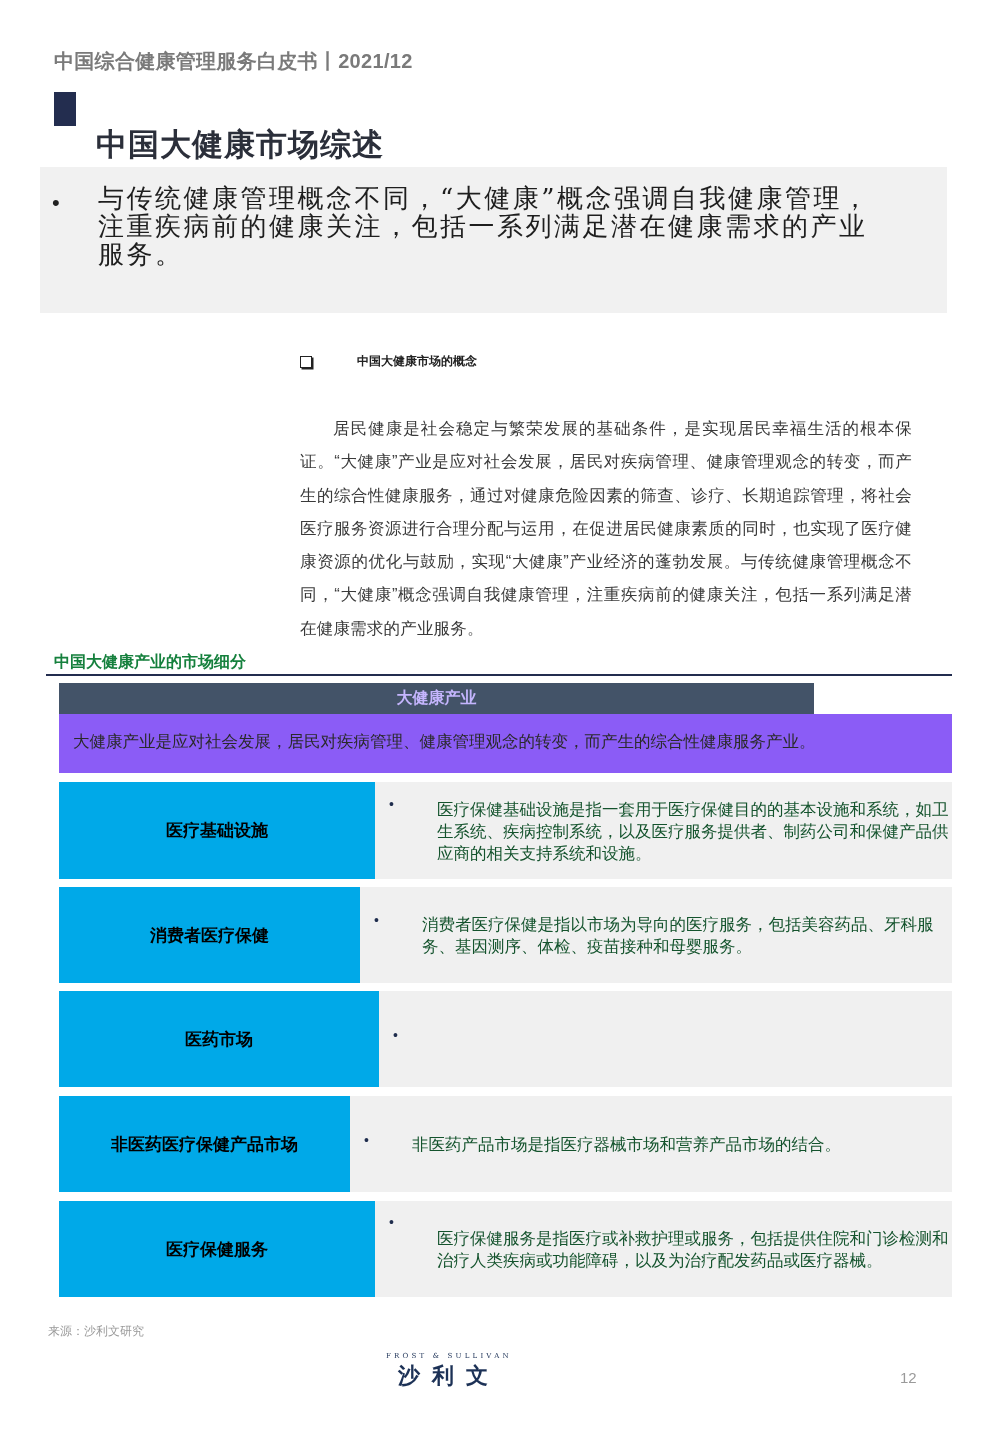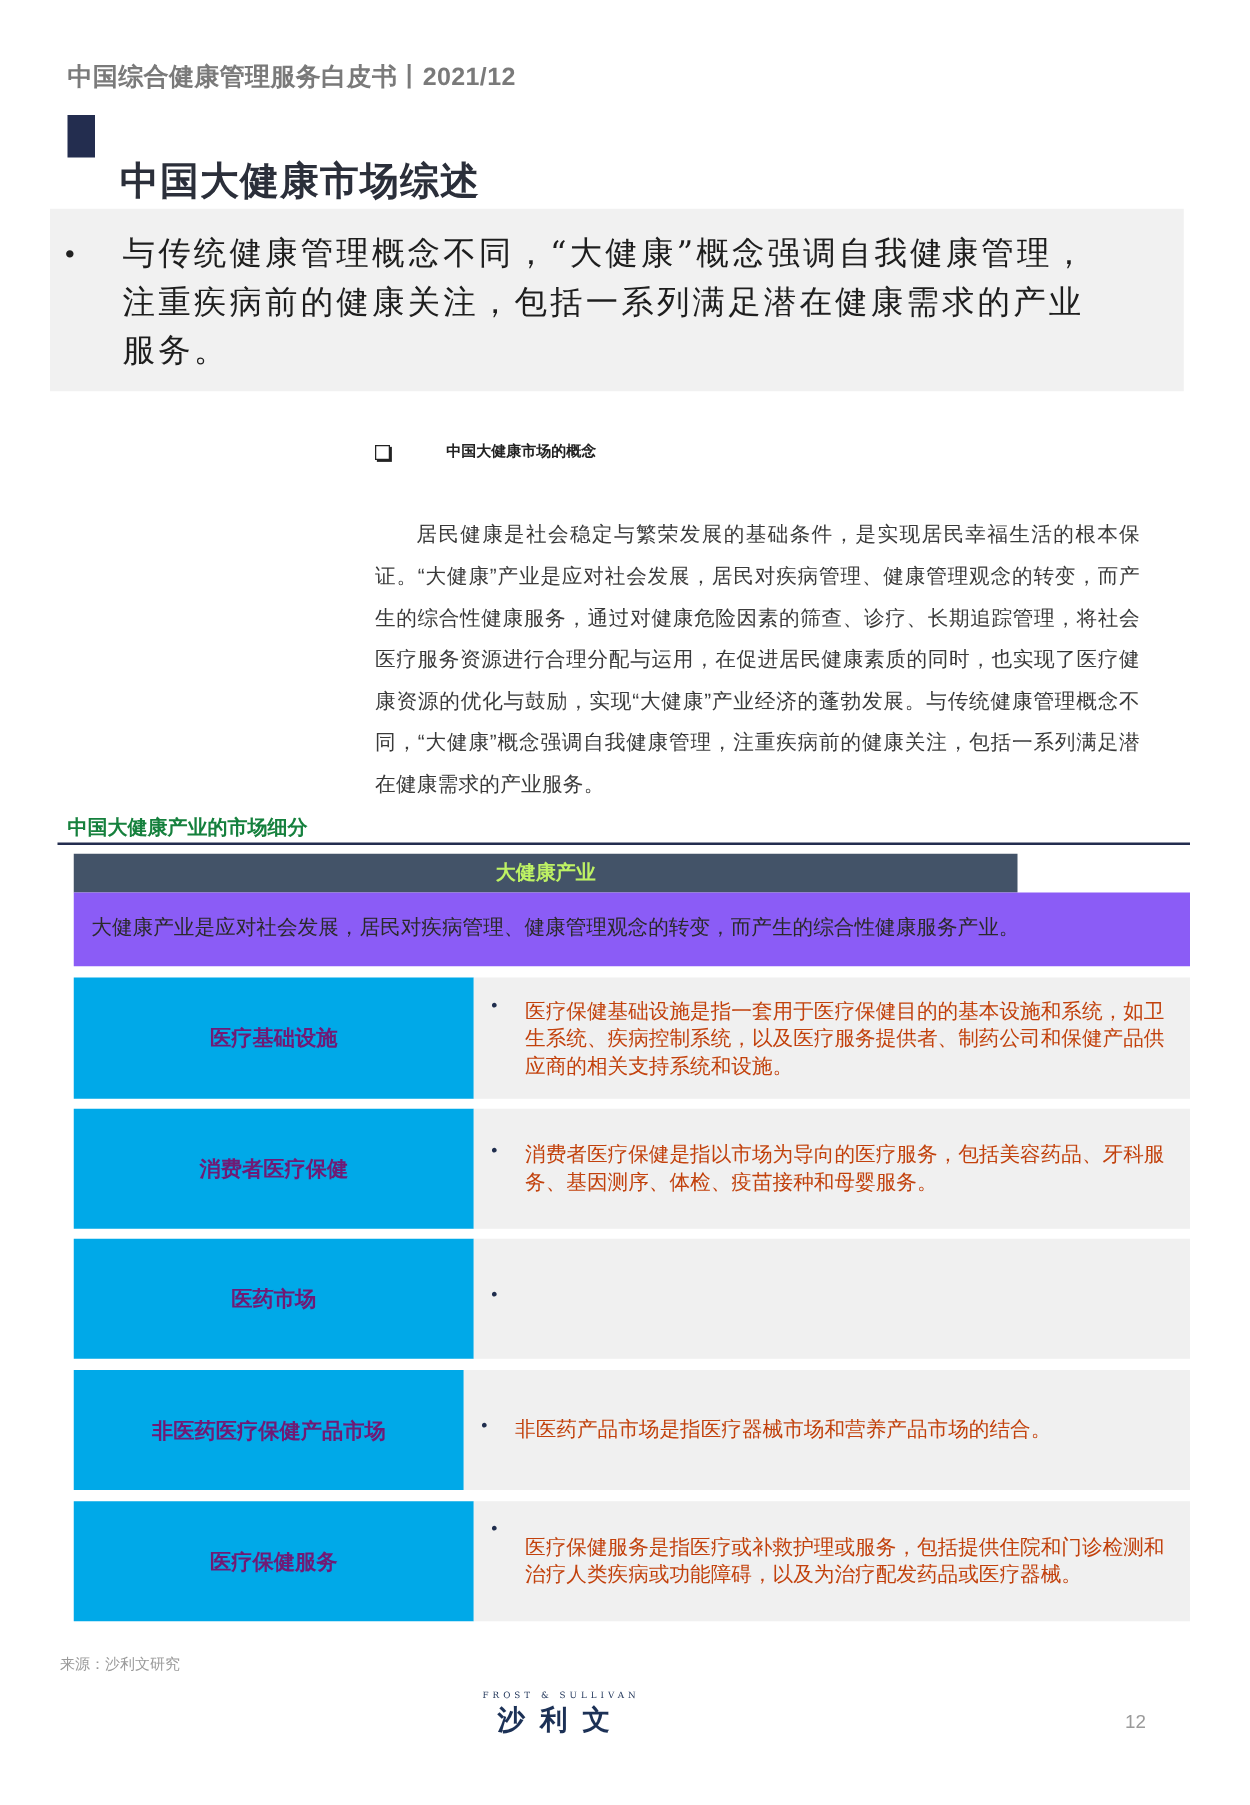--- a/index.html
+++ b/index.html
@@ -7,41 +7,41 @@
          font-family:"Liberation Sans","DejaVu Sans",sans-serif; color:#333; }
   .abs { position:absolute; }
 
   .doc-header { left:54px; top:48px; font-size:20px; color:#7a7a7a; font-weight:bold; letter-spacing:0.3px; }
   .title-bar { left:54px; top:92px; width:22px; height:34px; background:#232d4f; }
   .page-title { left:96px; top:88px; font-size:31px; font-weight:bold; color:#2b2f3a; letter-spacing:1px;margin-top:36px; }
 
   .summary-box { left:40px; top:167px; width:907px; height:146px; background:#f1f1f1; }
   .summary-bullet { left:52px; top:190px; font-size:22px; color:#222; }
   .summary-text { left:98px; top:184px; width:790px; font-family:"DejaVu Serif","Liberation Serif",serif;
-                  font-size:26px; line-height:39px; color:#1e1e1e; letter-spacing:2.5px; }
+                  font-size:26px; line-height:28px; color:#1e1e1e; letter-spacing:2.5px; }
 
   .concept-head { left:300px; top:353px; font-size:12px; font-weight:bold; color:#222; display:flex; align-items:center;gap:27px; }
   .sq-icon { width:10px; height:10px; border:1.5px solid #222; margin-right:18px; box-shadow:1.5px 1.5px 0 #222; }
   .concept-body { left:300px; top:412px; width:612px; font-size:16.5px; line-height:33.3px; color:#3a3a3a;
                   text-indent:2em; text-align:justify; letter-spacing:0.2px; }
 
   .section-label { left:54px; top:652px; font-size:16px; font-weight:bold; color:#15803d; }
   .section-rule { left:46px; top:674px; width:906px; height:2px; background:#232d4f; }
 
-  .industry-head { left:59px; top:683px; width:755px; height:31px; background:#435368; color:#bef264;
+  .industry-head { left:59px; top:683px; width:755px; height:31px; background:#435368; color:#c4b5fd;
                    font-size:16px; font-weight:bold; display:flex; align-items:center; justify-content:center; }
   .industry-desc { left:59px; top:714px; width:893px; height:59px; background:#8b5cf6; }
   .industry-desc span { position:absolute; left:14px; top:17px; font-size:16.5px; color:#2a2a2a; }
 
   .seg-row { left:59px; width:893px; display:flex; }
-  .seg-label { width:320px; background:#00a9e8; color:#701a75; font-size:17px; font-weight:bold;
+  .seg-label { width:320px; background:#00a9e8; color:#000000; font-size:17px; font-weight:bold;
                display:flex; align-items:center; justify-content:center; }
   .seg-desc { flex:1; background:#f0f0f0; position:relative; display:flex; align-items:center; }
   .seg-bullet { position:absolute; left:14px; font-size:14px; color:#1f2d4d; }
-  .seg-text { margin-left:41px; width:515px; font-size:16.5px; line-height:22px; color:#c2410c; }
+  .seg-text { margin-left:62px; width:515px; font-size:16.5px; line-height:22px; color:#14532d; }
 
   .source { left:48px; top:1323px; font-size:12px; color:#9a9a9a; }
   .logo-en { left:386px; top:1352px; font-size:7px; letter-spacing:3.2px; color:#1c3156; font-family:"DejaVu Serif",serif; }
   .logo-cn { left:398px; top:1361px; font-size:22px; font-weight:bold; color:#1c3156; letter-spacing:12px; }
   .page-num { left:900px; top:1369px; font-size:15px; color:#9a9a9a; }
 </style>
 </head>
 <body>
 
 <div class="abs doc-header">中国综合健康管理服务白皮书丨2021/12</div>

